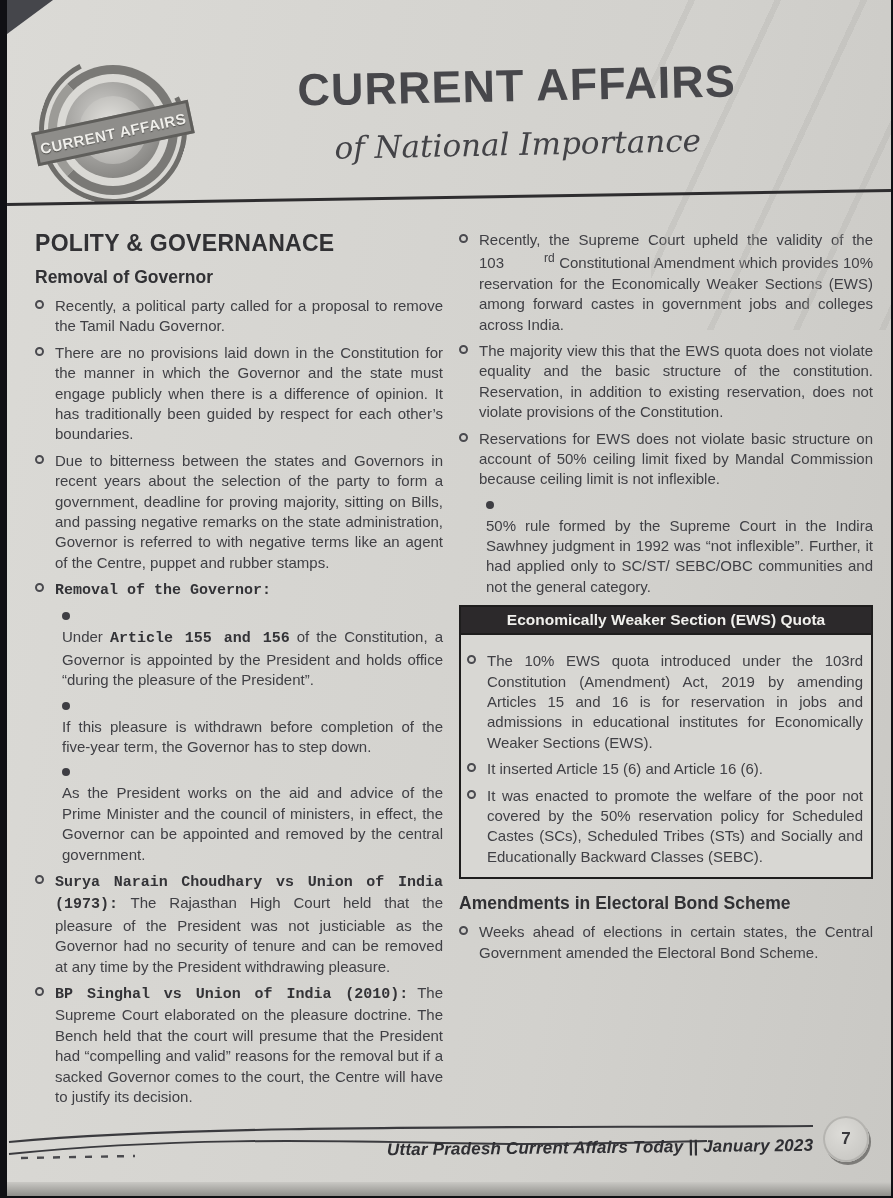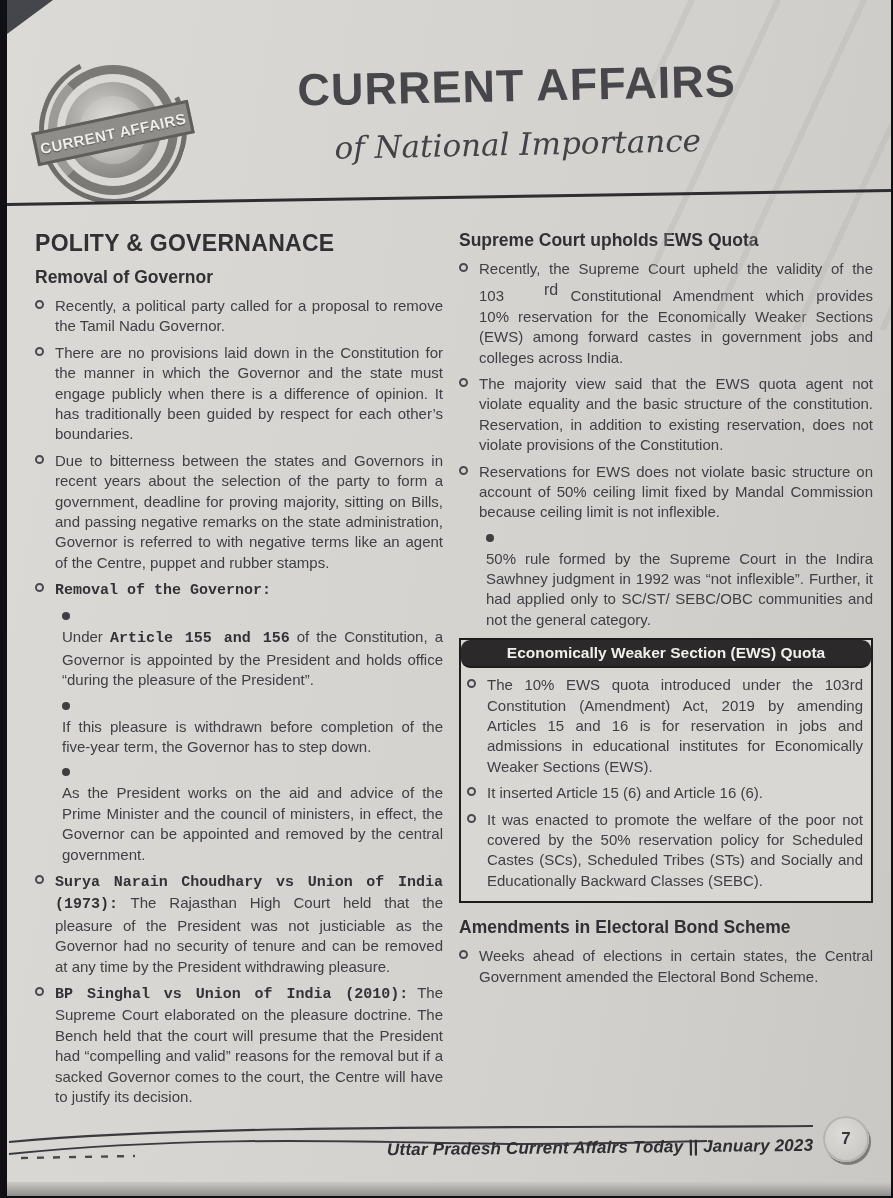--- a/index.html
+++ b/index.html
@@ -45,27 +45,27 @@
   h2.section{font-size:17.5px;font-weight:bold;color:#313134;margin:0 0 8px 0;}
   h2.mt{margin-top:14px;}
   .blist{list-style:none;margin:0;padding:0;}
   .blist li{display:flex;margin:0 0 6px 0;font-size:15px;line-height:1.36;text-align:justify;}
   .blist li.lv1{margin-left:27px;flex-direction:column;}
   .marker{flex:0 0 20px;display:flex;justify-content:flex-start;}
   .m-ring{width:9px;height:9px;border:2.6px solid #4a4a4f;border-radius:50%;margin-top:4px;}
   .m-dot{width:8px;height:8px;background:#3e3e43;border-radius:50%;margin-top:5px;}
   .btext{flex:1;}
   .btext b{color:#333337;font-family:Liberation Mono, monospace;}
-  sup{font-size:16px;padding-left:40px;}
+  sup{font-size:12px;padding-left:40px;}
 
   
   .ews-box{border:2.5px solid #1e1d1d;margin:8px 0 12px 0;background:#d8d7d3;}
   .ews-box .bar{background:#2c292b;color:#f0efec;text-align:center;font-weight:bold;
-    font-size:15.5px;padding:4px 2px;border-bottom:2.5px solid #1e1d1d;border-radius:9px;}
-  .ews-box .body{padding:7px 8px 4px 6px;}
+    font-size:15.5px;padding:4px 2px;border-bottom:2.5px solid #1e1d1d;}
+  .ews-box .body{padding:16px 8px 4px 6px;}
 
   
   .footer{position:absolute;left:0;bottom:18px;width:100%;height:70px;}
   .footer svg{position:absolute;left:0;top:0;}
   .footer-text{position:absolute;right:78px;top:30px;font-size:17px;font-weight:bold;
     color:#2f2f33;font-style:italic;letter-spacing:.2px;transform:rotate(-0.6deg);}
   .page-badge{position:absolute;right:22px;top:8px;width:46px;height:46px;border-radius:50%;
     background:radial-gradient(circle at 42% 38%,#dddcd8,#c2c1bd);
     box-shadow:2px 3px 0 0 #7c7b78, inset 0 0 0 2px #b5b4b0;
     display:flex;align-items:center;justify-content:center;
@@ -151,34 +151,33 @@
           <li class="lv0">
             <span class="marker">
               <span class="mk m-ring"></span>
             </span>
             <span class="btext"><b>BP Singhal vs Union of India (2010):</b> The Supreme Court elaborated on the pleasure doctrine. The Bench held that the court will presume that the President had “compelling and valid” reasons for the removal but if a sacked Governor comes to the court, the Centre will have to justify its decision.</span>
           </li>
         </ul>
     </div>
 
     <div class="col">
-      <h2 class="section">Supreme Court upholds EWS Quota</h2>
       <ul class="blist">
 
       <li class="lv0">
             <span class="marker">
               <span class="mk m-ring"></span>
             </span>
             <span class="btext">Recently, the Supreme Court upheld the validity of the 103<sup>rd</sup> Constitutional Amendment which provides 10% reservation for the Economically Weaker Sections (EWS) among forward castes in government jobs and colleges across India.</span>
           </li>
           <li class="lv0">
             <span class="marker">
               <span class="mk m-ring"></span>
             </span>
-            <span class="btext">The majority view said that the EWS quota agent not violate equality and the basic structure of the constitution. Reservation, in addition to existing reservation, does not violate provisions of the Constitution.</span>
+            <span class="btext">The majority view this that the EWS quota does not violate equality and the basic structure of the constitution. Reservation, in addition to existing reservation, does not violate provisions of the Constitution.</span>
           </li>
           <li class="lv0">
             <span class="marker">
               <span class="mk m-ring"></span>
             </span>
             <span class="btext">Reservations for EWS does not violate basic structure on account of 50% ceiling limit fixed by Mandal Commission because ceiling limit is not inflexible.</span>
           </li>
           <li class="lv1">
             <span class="marker">
               <span class="mk m-dot"></span>

